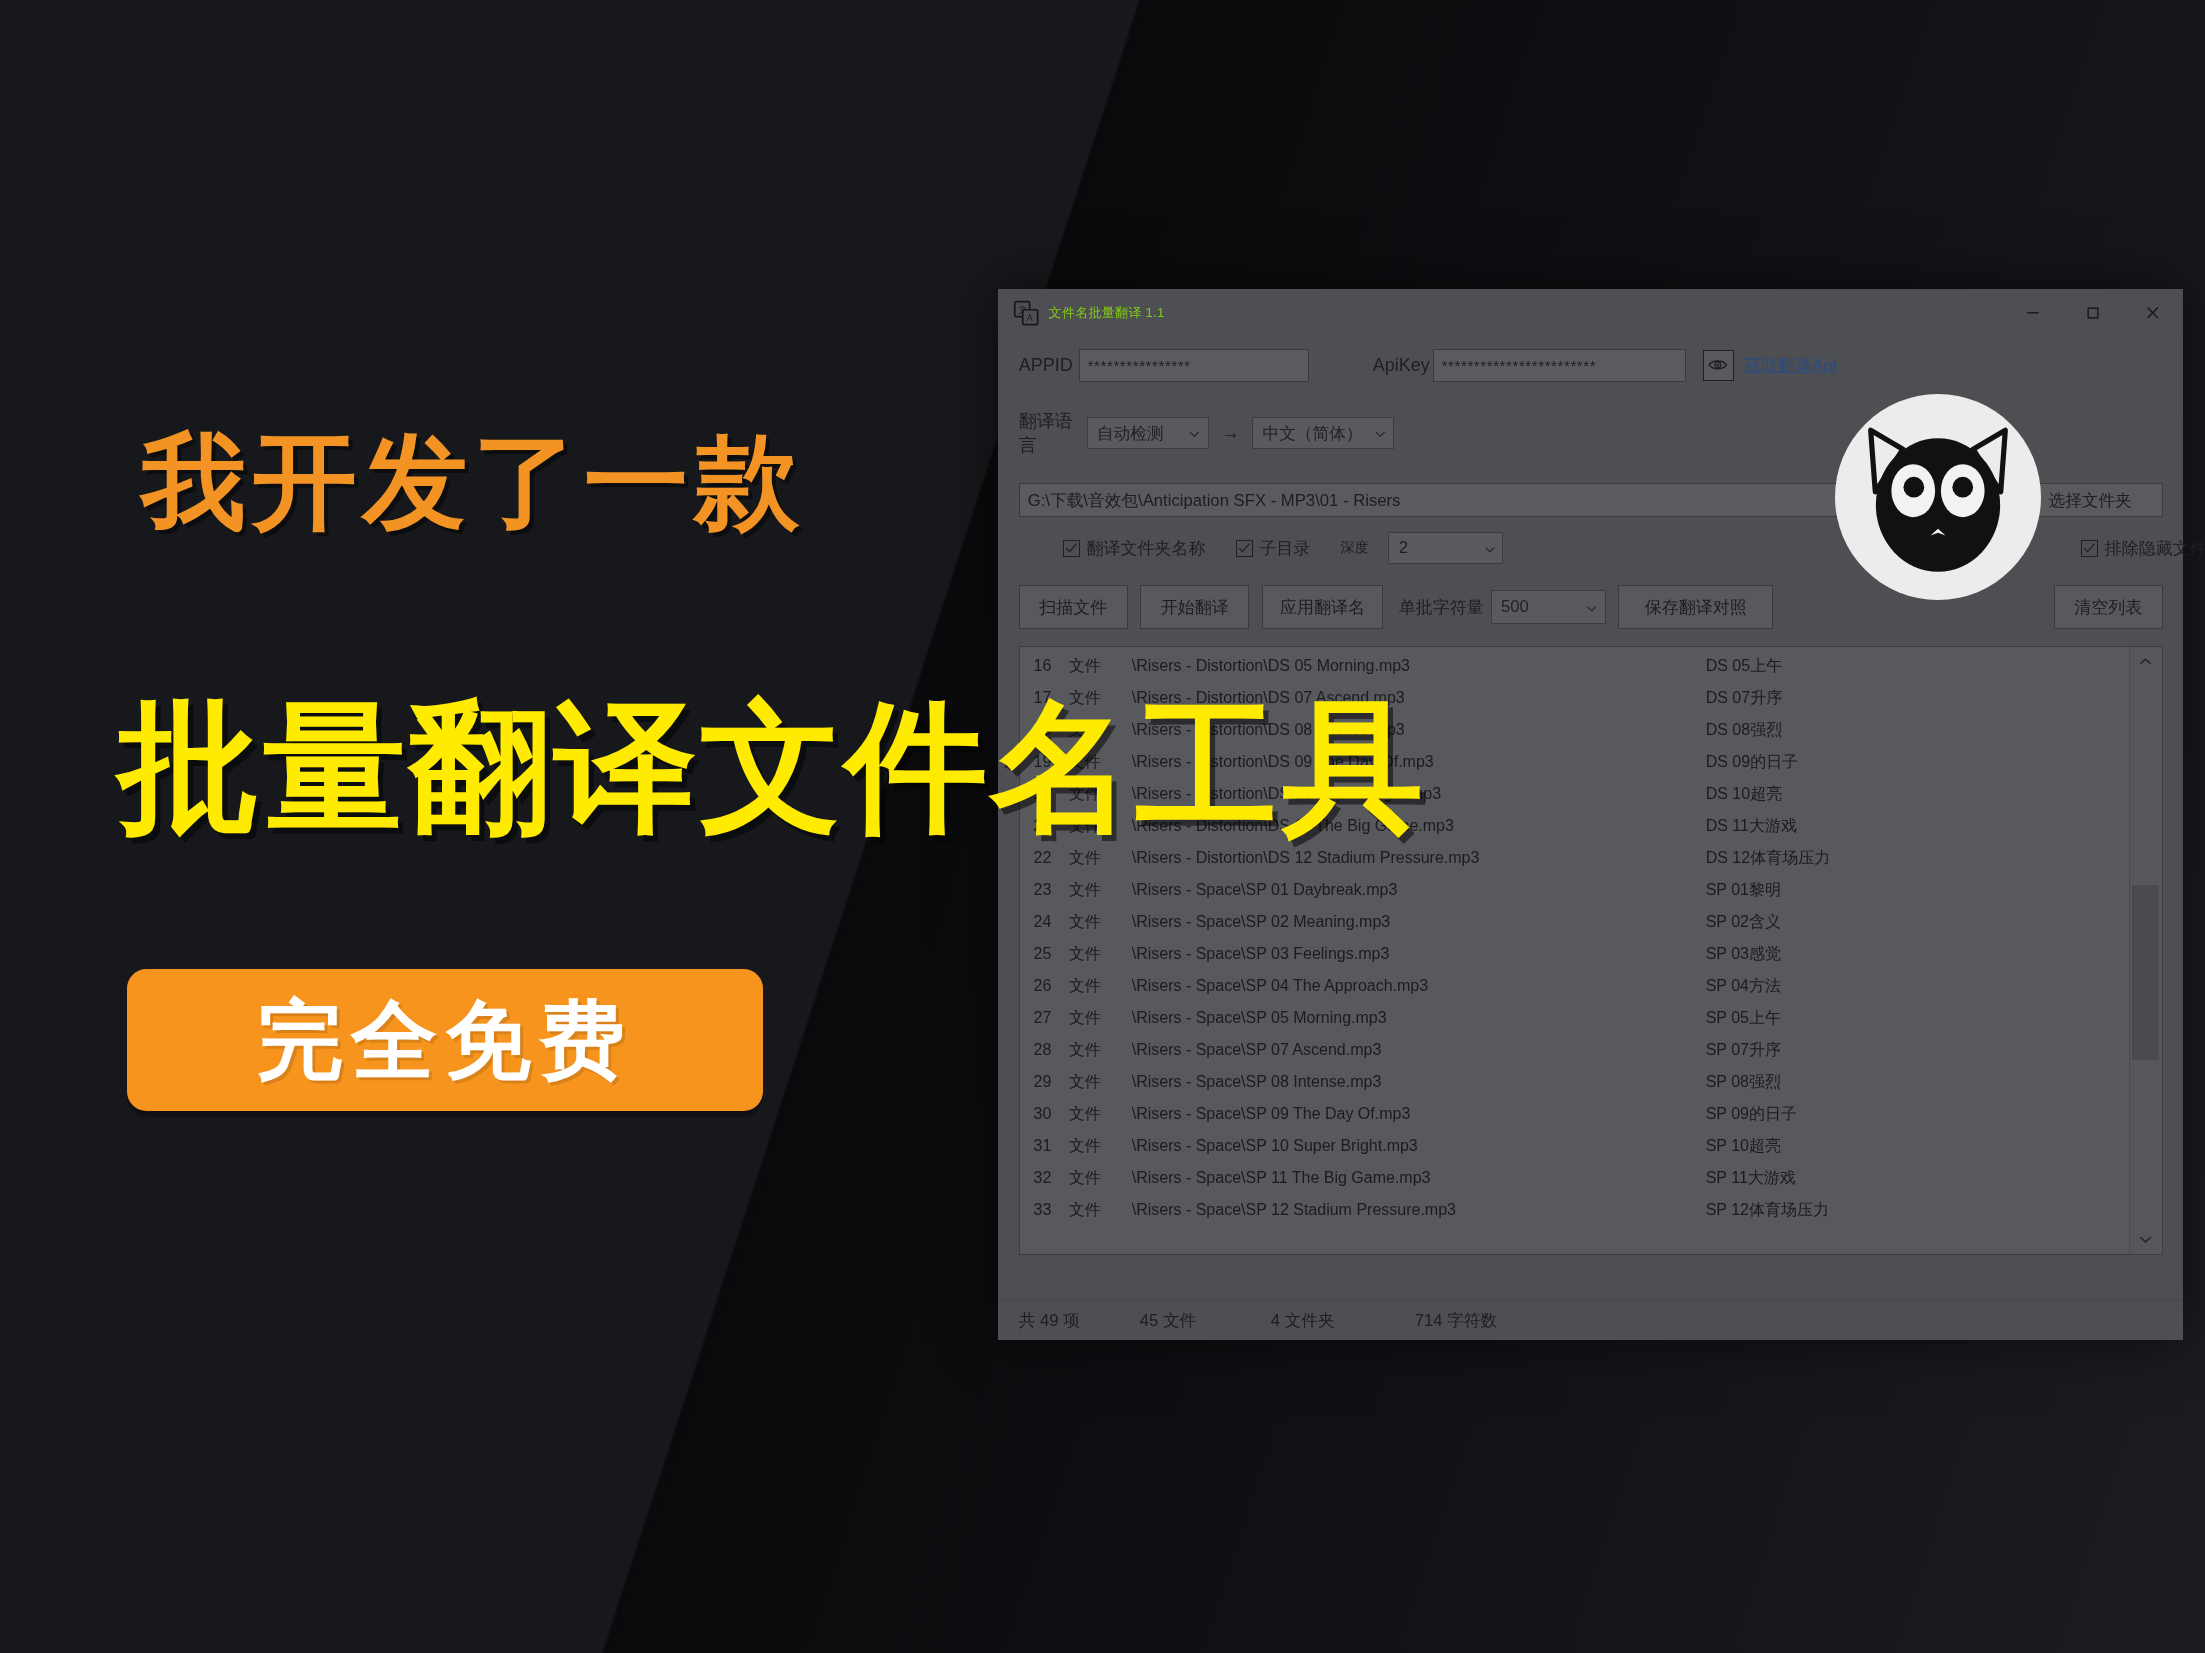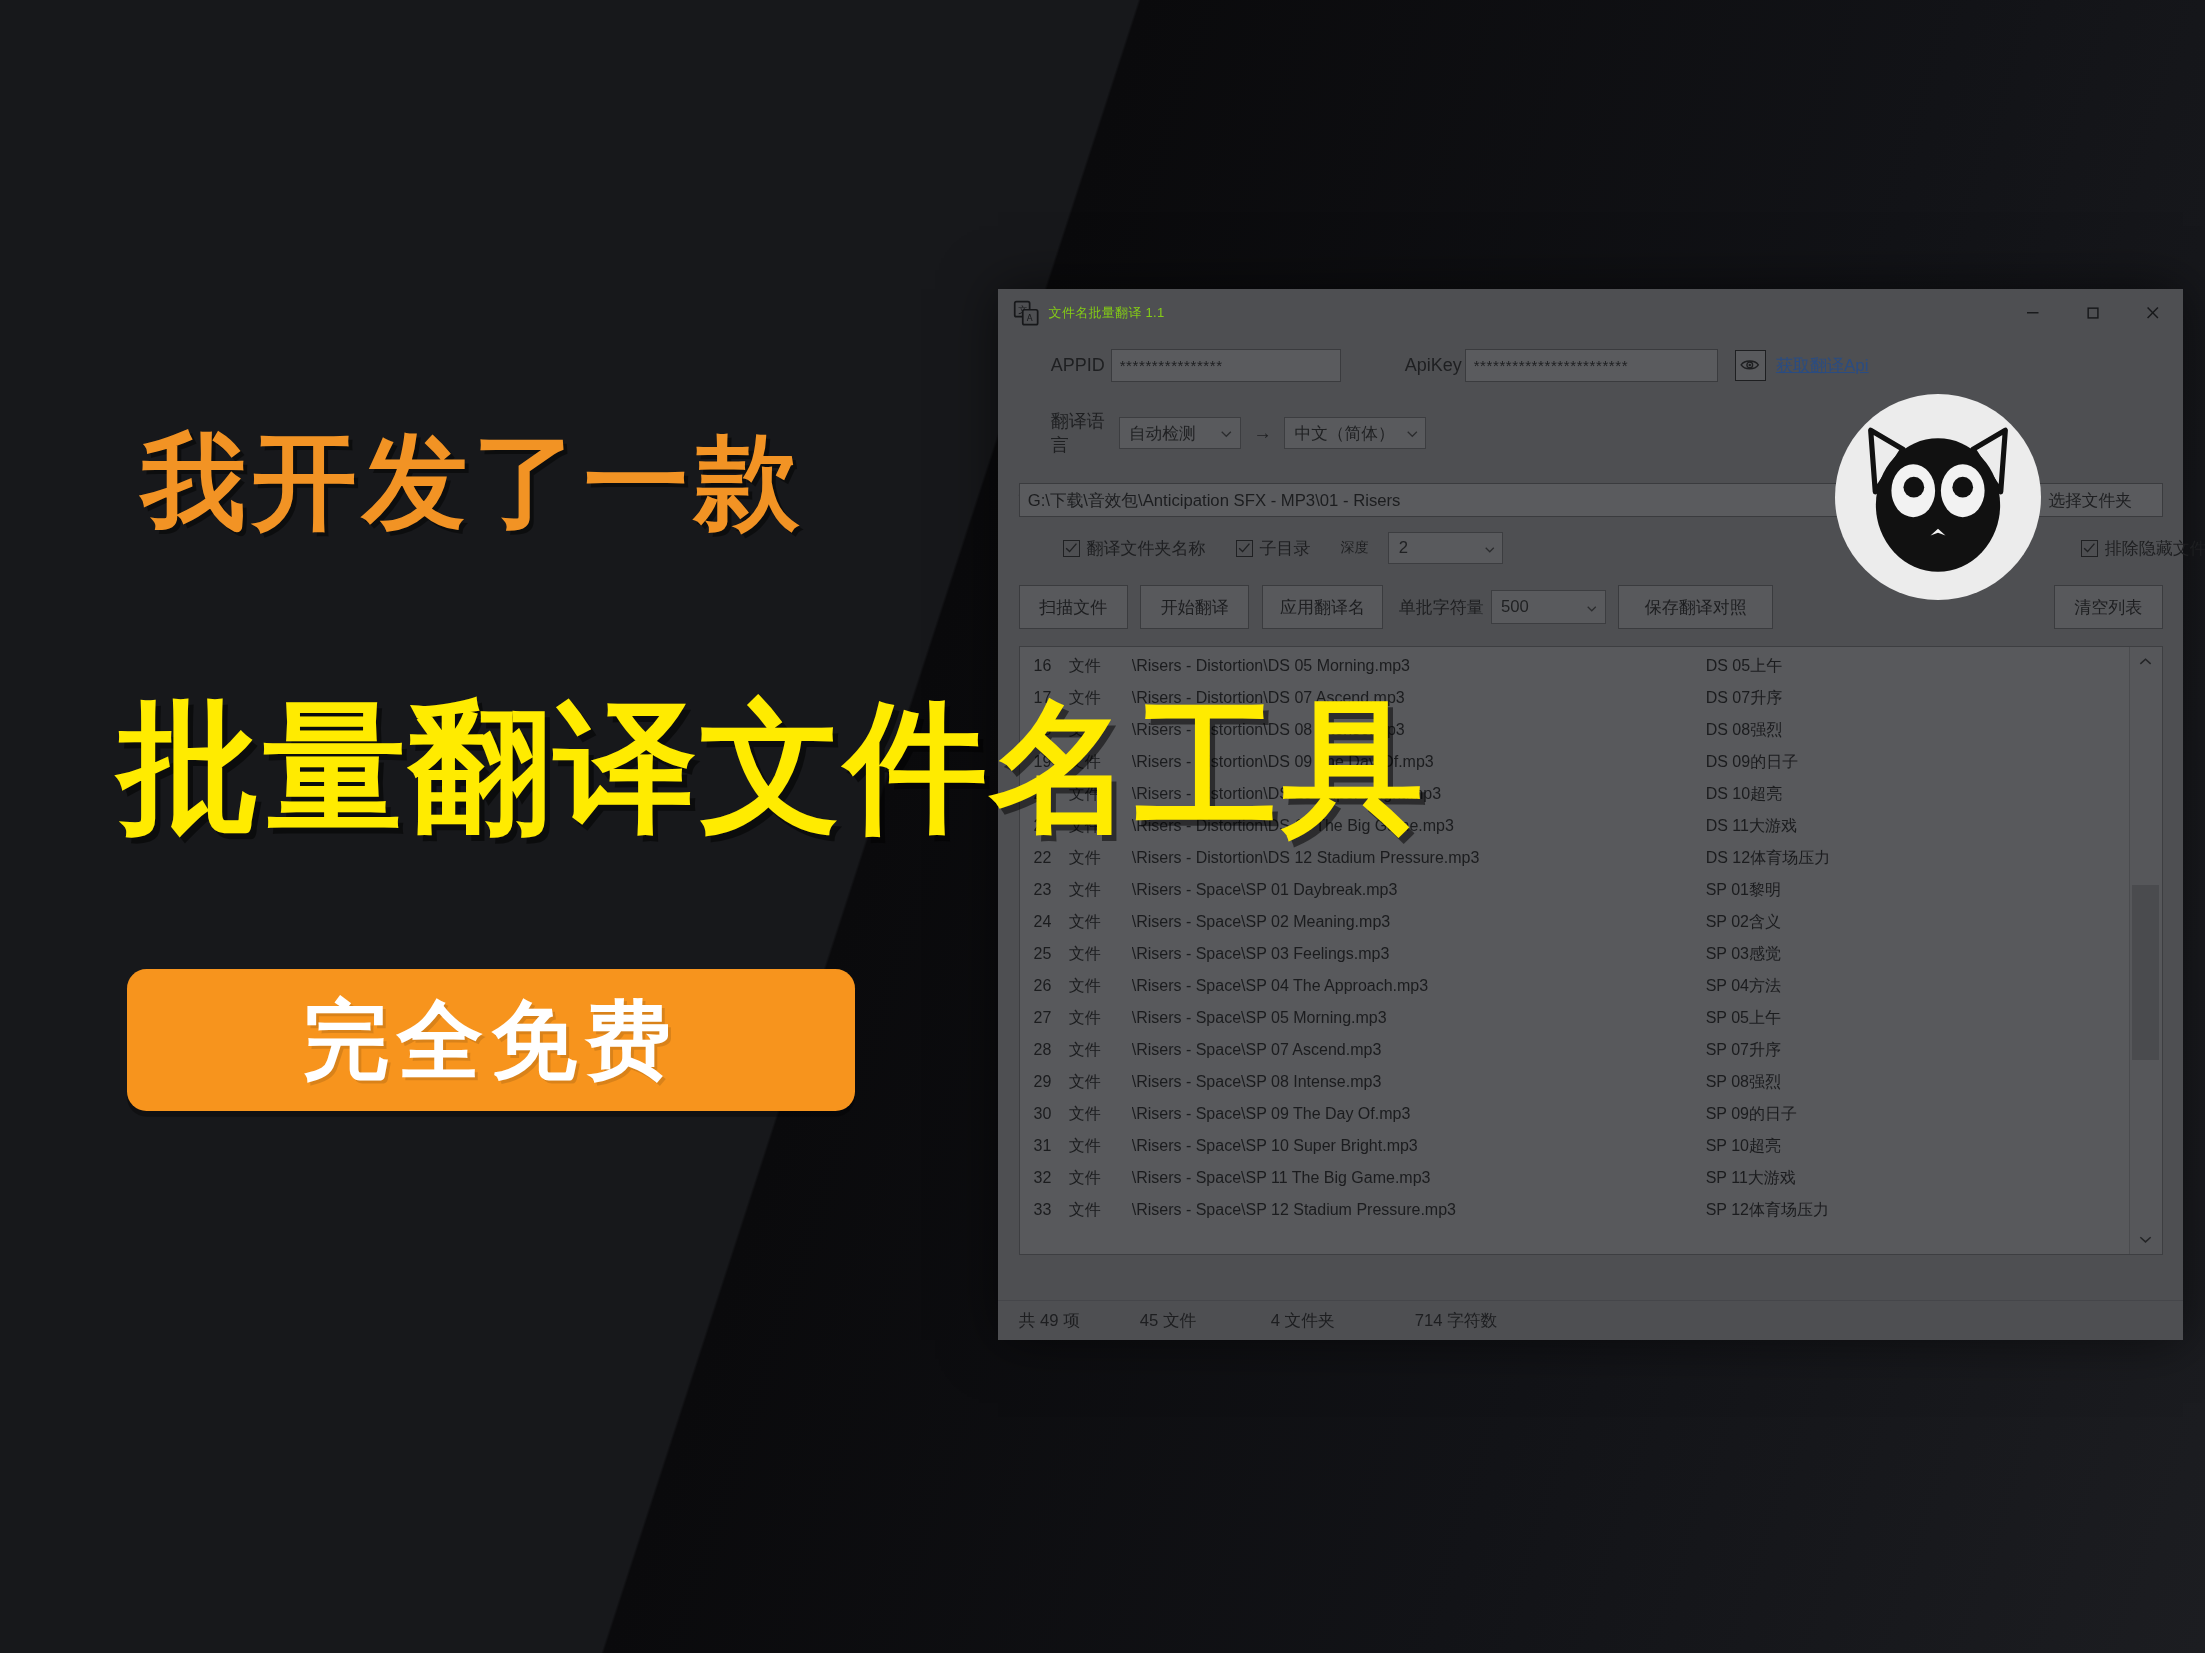--- a/index.html
+++ b/index.html
@@ -28,21 +28,21 @@
   #titlebar{height:48px;display:flex;align-items:center;position:relative;background:#4e4f52;}
   #title-icon{width:26.4px;height:26.4px;margin-left:15px;margin-right:9.2px;position:relative;flex:0 0 auto;}
   #title-icon svg{width:26.4px;height:26.4px;display:block;}
   #title-text{font-size:13px;color:#84cc16;letter-spacing:0.3px;}
   #win-controls{position:absolute;right:0;top:0;height:48px;display:flex;align-items:center;}
   .win-btn{width:60px;height:48px;display:flex;align-items:center;justify-content:center;}
   .win-btn svg{display:block;}
   
   #win-body{padding:0 0 0 0;position:relative;height:1003px;}
   .row{display:flex;align-items:center;}
-  .lbl{font-size:18px;color:#1e1f21;margin-left:32px;}
+  .lbl{font-size:18px;color:#1e1f21;}
   .field{
     background:#5a5b5e;border:1.1px solid #3a3b3e;height:33px;
     display:flex;align-items:center;padding:0 8px;font-size:16.7px;color:#202123;
     box-sizing:border-box;
   }
   .mask{letter-spacing:0.6px;font-size:15px;color:#1d1e20;}
   #row-api{position:absolute;left:20.7px;top:11.5px;width:1143px;}
   #appid-label{width:60px;}
   #appid-field{width:230px;}
   #apikey-label{margin-left:64px;width:60px;}
@@ -128,21 +128,21 @@
     font-family:"DejaVu Sans","Liberation Sans",sans-serif;
   }
   #headline-yellow{
     position:absolute;left:118px;top:696px;
     font-size:142px;font-weight:bold;color:#ffeb00;letter-spacing:3.4px;
     line-height:1;white-space:nowrap;
     text-shadow:5.2px 6.3px 0 rgba(0,0,0,.5);
     font-family:"DejaVu Sans","Liberation Sans",sans-serif;
   }
   #free-badge{
-    position:absolute;left:127px;top:969px;width:728px;height:142px;
+    position:absolute;left:127px;top:969px;width:636px;height:142px;
     background:#f7941d;border-radius:19.5px;
     display:flex;align-items:center;justify-content:center;
     box-shadow:0 5.7px 0 rgba(0,0,0,.3);
   }
   #free-badge-text{
     font-size:86px;font-weight:bold;color:#ffffff;letter-spacing:8px;line-height:1;
     font-family:"DejaVu Sans","Liberation Sans",sans-serif;
     text-shadow:2.9px 2.9px 0 rgba(0,0,0,.12);
   }
 </style>

